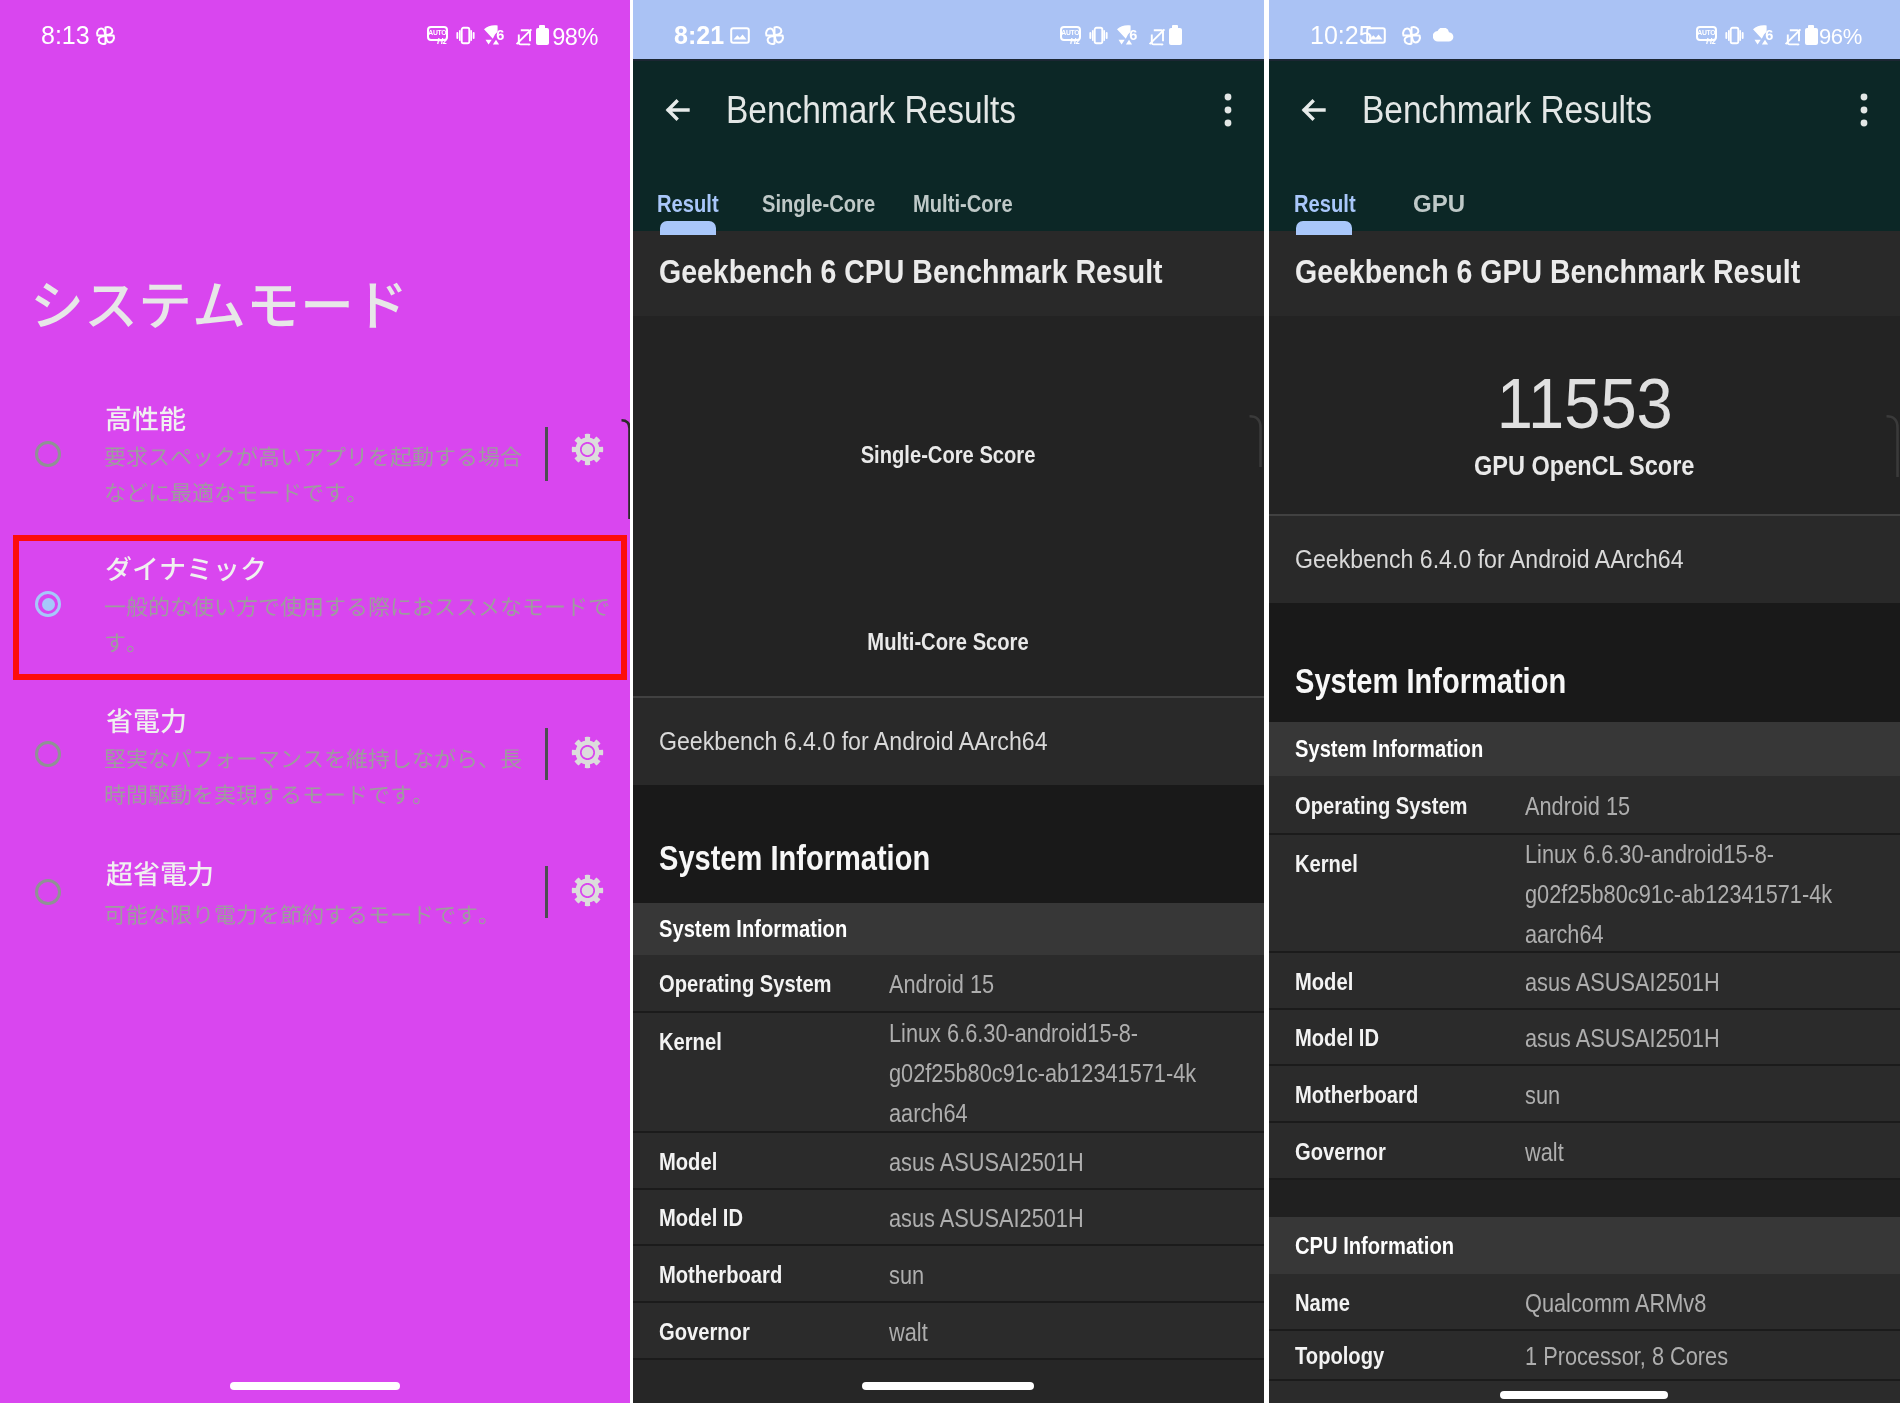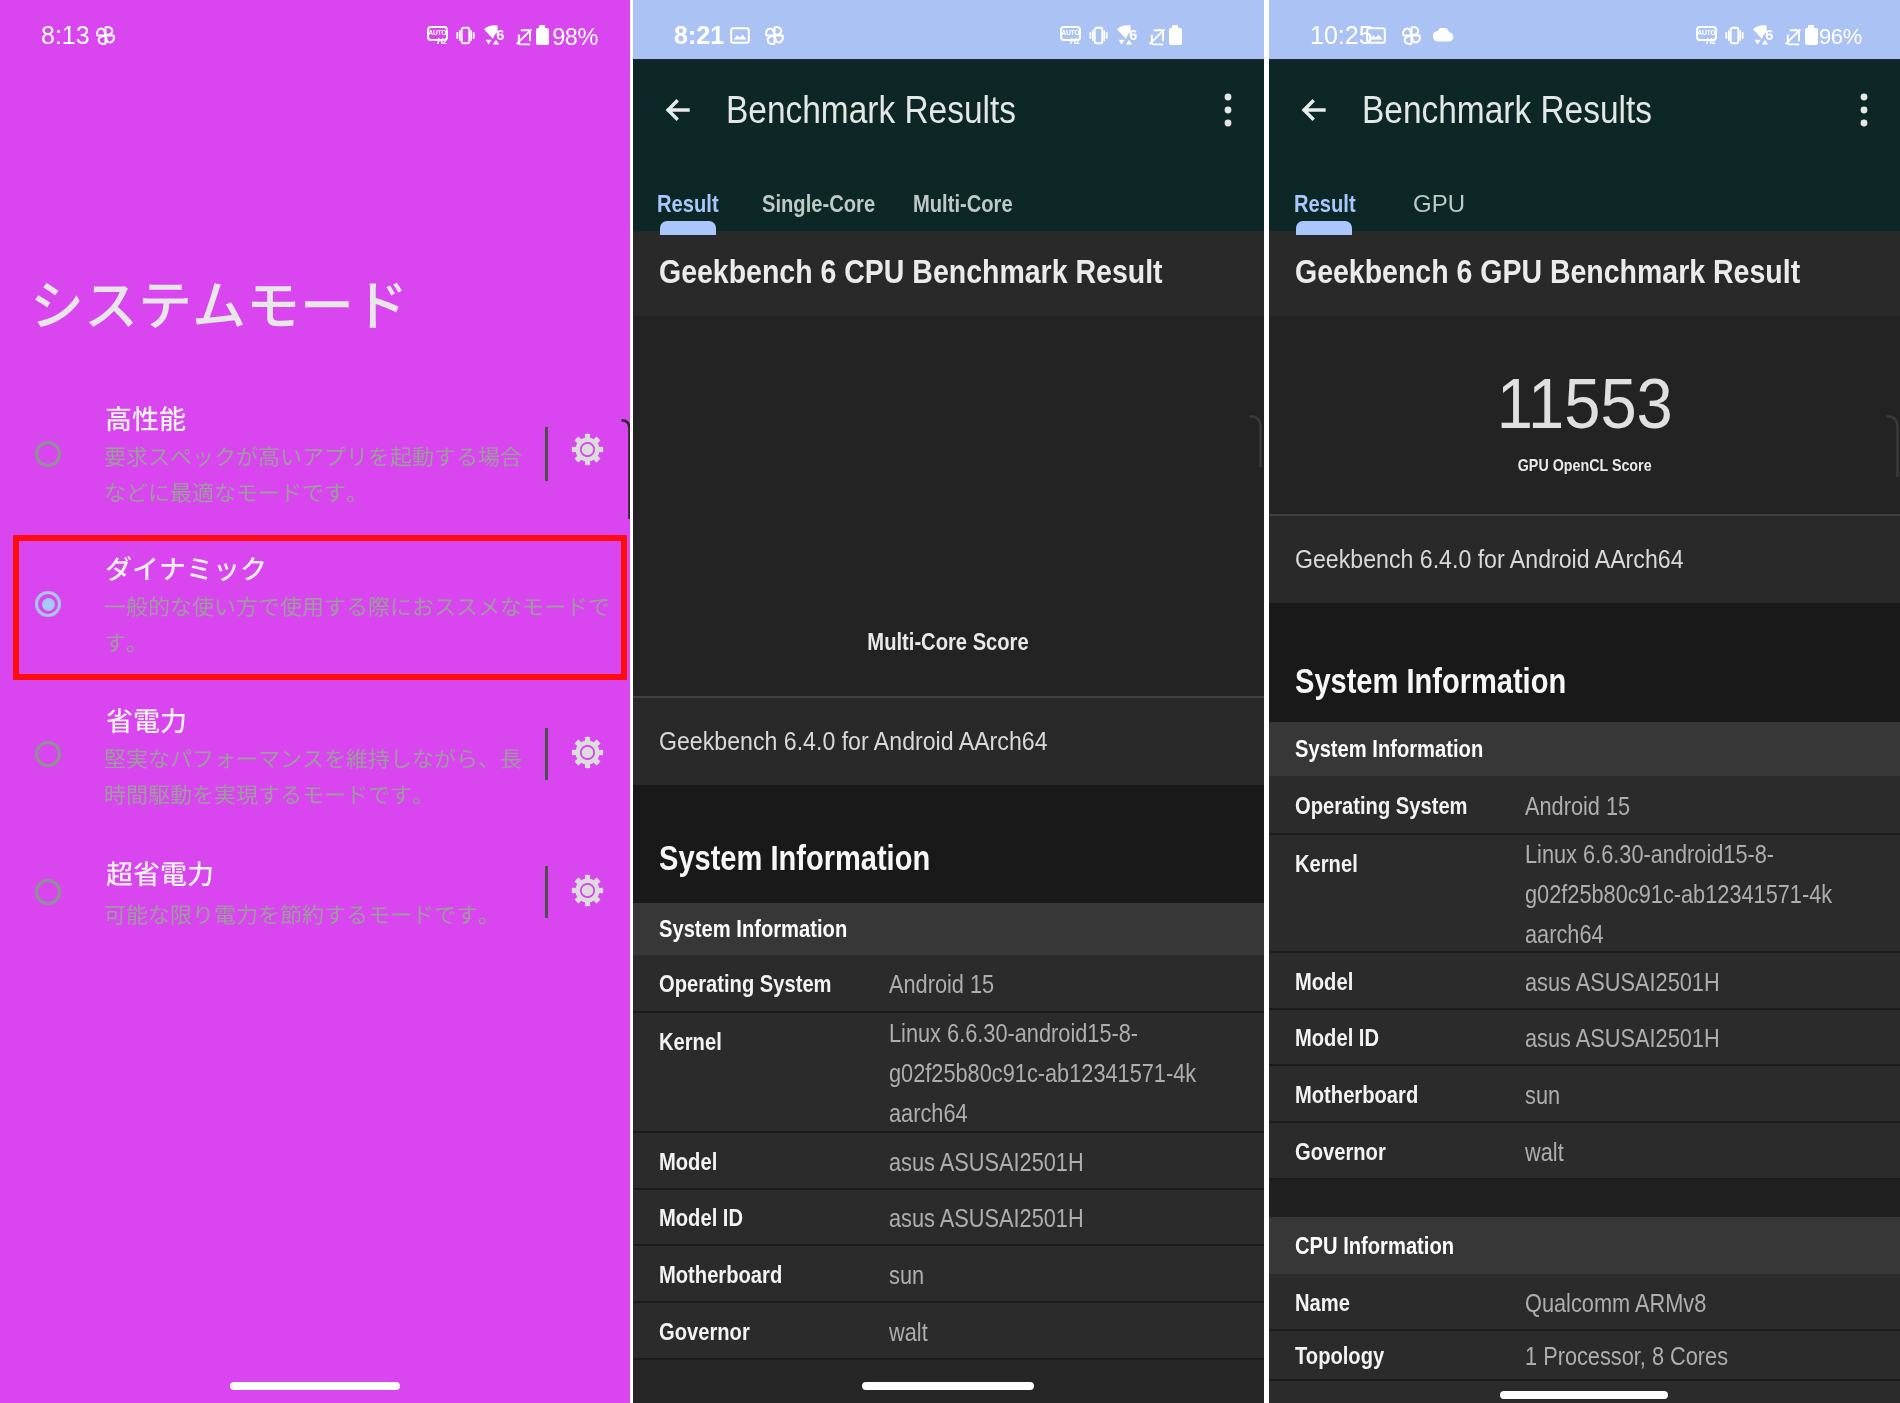--- a/index.html
+++ b/index.html
@@ -146,20 +146,21 @@
       <circle cx="9" cy="22" r="3.4" fill="#e3e7e6"></circle>
       <circle cx="9" cy="35" r="3.4" fill="#e3e7e6"></circle>
     </svg>
     <div style="position:absolute;left:24px;top:180px;height:48px;line-height:48px;font-size:24px;font-weight:700;color:#a9c7fa;white-space:nowrap;transform:scaleX(0.84);transform-origin:0 50%;">Result</div>
     <div style="position:absolute;left:129px;top:180px;height:48px;line-height:48px;font-size:24px;font-weight:700;color:#bfc9c8;white-space:nowrap;transform:scaleX(0.84);transform-origin:0 50%;">Single-Core</div>
     <div style="position:absolute;left:280px;top:180px;height:48px;line-height:48px;font-size:24px;font-weight:700;color:#bfc9c8;white-space:nowrap;transform:scaleX(0.84);transform-origin:0 50%;">Multi-Core</div>
     <div style="position:absolute;left:27px;top:221px;width:56px;height:14px;background:#a9c7fa;border-radius:7px 7px 0 0;z-index:5"></div>
     <div style="position:absolute;left:0;top:231px;width:631px;height:85px;background:#292929"></div>
     <div style="position:absolute;left:26px;top:237px;height:68px;line-height:68px;font-size:34px;font-weight:700;color:#ebebeb;white-space:nowrap;transform:scaleX(0.838);transform-origin:0 50%;">Geekbench 6 CPU Benchmark Result</div>
     <div style="position:absolute;left:0;top:316px;width:631px;height:380px;background:#232323"></div>
+    <div style="position:absolute;left:15.5px;top:431px;width:600px;height:48px;line-height:48px;text-align:center;font-size:24px;font-weight:700;color:#e9e9e9;white-space:nowrap"><span style="transform:scaleX(0.84);transform-origin:50% 50%;display:inline-block;">Single-Core Score</span></div>
     <div style="position:absolute;left:15.5px;top:618px;width:600px;height:48px;line-height:48px;text-align:center;font-size:24px;font-weight:700;color:#e9e9e9;white-space:nowrap"><span style="transform:scaleX(0.84);transform-origin:50% 50%;display:inline-block;">Multi-Core Score</span></div>
     <div style="position:absolute;left:0;top:696px;width:631px;height:1.5px;background:#414141"></div>
     <div style="position:absolute;left:0;top:697.5px;width:631px;height:87.5px;background:#292929"></div>
     <div style="position:absolute;left:26px;top:714.5px;height:52px;line-height:52px;font-size:26px;font-weight:400;color:#d9d9d9;white-space:nowrap;transform:scaleX(0.89);transform-origin:0 50%;">Geekbench 6.4.0 for Android AArch64</div>
     <div style="position:absolute;left:0;top:785px;width:631px;height:118px;background:#191919"></div>
     <div style="position:absolute;left:26px;top:823px;height:70px;line-height:70px;font-size:35px;font-weight:700;color:#f7f7f7;white-space:nowrap;transform:scaleX(0.83);transform-origin:0 50%;">System Information</div>
     <div style="position:absolute;left:0;top:903px;width:631px;height:52px;background:#373737"></div>
     <div style="position:absolute;left:0;top:955px;width:631px;height:2.5px;background:#1b1b1b"></div>
     <div style="position:absolute;left:26px;top:905.0px;height:48px;line-height:48px;font-size:24px;font-weight:700;color:#ffffff;white-space:nowrap;transform:scaleX(0.84);transform-origin:0 50%;">System Information</div>
     <div style="position:absolute;left:0;top:955px;width:631px;height:56px;background:#2b2b2b"></div>
@@ -241,27 +242,27 @@
     <svg style="position:absolute;left:30px;top:96px" width="28" height="28" viewBox="0 0 28 28">
       <path d="M25,14 H5.5 M13.5,5.5 L5,14 L13.5,22.5" fill="none" stroke="#e7ebea" stroke-width="3.4" stroke-linecap="square"></path>
     </svg>
     <div style="position:absolute;left:93px;top:72px;height:76px;line-height:76px;font-size:38px;font-weight:400;color:#e3e7e6;white-space:nowrap;transform:scaleX(0.88);transform-origin:0 50%;">Benchmark Results</div>
     <svg style="position:absolute;left:586px;top:88px" width="18" height="44" viewBox="0 0 18 44">
       <circle cx="9" cy="9" r="3.4" fill="#e3e7e6"></circle>
       <circle cx="9" cy="22" r="3.4" fill="#e3e7e6"></circle>
       <circle cx="9" cy="35" r="3.4" fill="#e3e7e6"></circle>
     </svg>
     <div style="position:absolute;left:25px;top:180px;height:48px;line-height:48px;font-size:24px;font-weight:700;color:#a9c7fa;white-space:nowrap;transform:scaleX(0.84);transform-origin:0 50%;">Result</div>
-    <div style="position:absolute;left:144px;top:180px;height:48px;line-height:48px;font-size:24px;font-weight:400;color:#bfc9c8;white-space:nowrap;">GPU</div>
+    <div style="position:absolute;left:144px;top:180px;height:48px;line-height:48px;font-size:24px;font-weight:700;color:#bfc9c8;white-space:nowrap;">GPU</div>
     <div style="position:absolute;left:27px;top:221px;width:56px;height:14px;background:#a9c7fa;border-radius:7px 7px 0 0;z-index:5"></div>
     <div style="position:absolute;left:0;top:231px;width:631px;height:85px;background:#292929"></div>
     <div style="position:absolute;left:26px;top:237px;height:68px;line-height:68px;font-size:34px;font-weight:700;color:#ebebeb;white-space:nowrap;transform:scaleX(0.838);transform-origin:0 50%;">Geekbench 6 GPU Benchmark Result</div>
     <div style="position:absolute;left:0;top:316px;width:631px;height:198px;background:#232323"></div>
     <div style="position:absolute;left:15.5px;top:334px;width:600px;height:140px;line-height:140px;text-align:center;font-size:70px;font-weight:400;color:#e0e0e0;white-space:nowrap"><span style="transform:scaleX(0.93);transform-origin:50% 50%;display:inline-block;">11553</span></div>
-    <div style="position:absolute;left:15.5px;top:442px;width:600px;height:48px;line-height:48px;text-align:center;font-size:17px;font-weight:700;color:#e9e9e9;white-space:nowrap"><span style="transform:scaleX(0.84);transform-origin:50% 50%;display:inline-block;">GPU OpenCL Score</span></div>
+    <div style="position:absolute;left:15.5px;top:442px;width:600px;height:48px;line-height:48px;text-align:center;font-size:28px;font-weight:700;color:#e9e9e9;white-space:nowrap"><span style="transform:scaleX(0.84);transform-origin:50% 50%;display:inline-block;">GPU OpenCL Score</span></div>
     <div style="position:absolute;left:0;top:514px;width:631px;height:1.5px;background:#414141"></div>
     <div style="position:absolute;left:0;top:515.5px;width:631px;height:87.5px;background:#292929"></div>
     <div style="position:absolute;left:26px;top:532.5px;height:52px;line-height:52px;font-size:26px;font-weight:400;color:#d9d9d9;white-space:nowrap;transform:scaleX(0.89);transform-origin:0 50%;">Geekbench 6.4.0 for Android AArch64</div>
     <div style="position:absolute;left:0;top:603px;width:631px;height:119px;background:#191919"></div>
     <div style="position:absolute;left:26px;top:646px;height:70px;line-height:70px;font-size:35px;font-weight:700;color:#f7f7f7;white-space:nowrap;transform:scaleX(0.83);transform-origin:0 50%;">System Information</div>
     <div style="position:absolute;left:0;top:722px;width:631px;height:54px;background:#373737"></div>
     <div style="position:absolute;left:0;top:776px;width:631px;height:2.5px;background:#1b1b1b"></div>
     <div style="position:absolute;left:26px;top:725.0px;height:48px;line-height:48px;font-size:24px;font-weight:700;color:#ffffff;white-space:nowrap;transform:scaleX(0.84);transform-origin:0 50%;">System Information</div>
     <div style="position:absolute;left:0;top:776px;width:631px;height:57px;background:#2b2b2b"></div>
     <div style="position:absolute;left:0;top:833px;width:631px;height:2px;background:#1b1b1b"></div>

